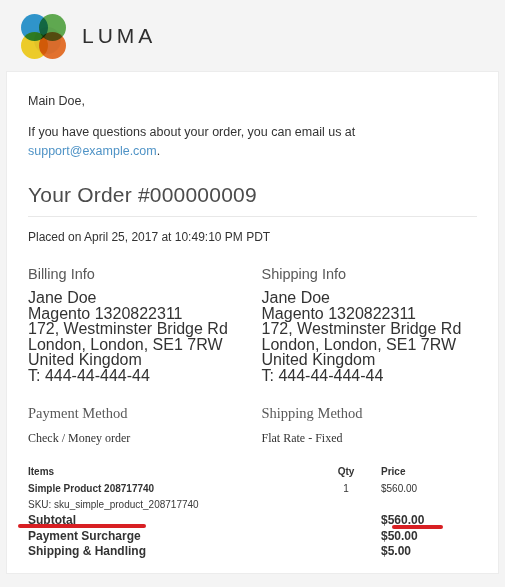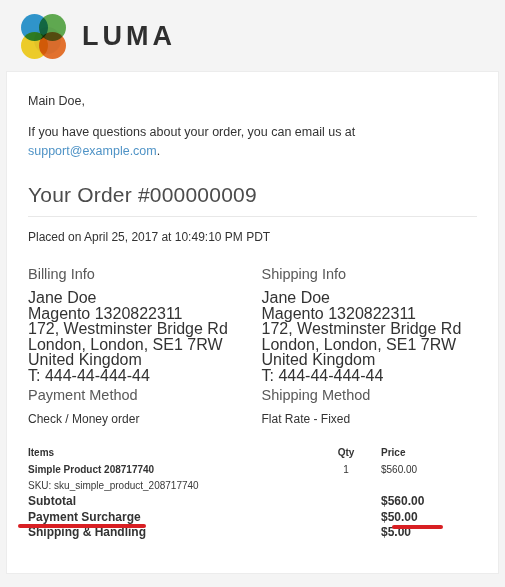--- a/index.html
+++ b/index.html
@@ -52,24 +52,24 @@
     left: 13px;
     width: 19px;
     height: 19px;
     border-radius: 50%;
     background: #f4f4f4;
     mix-blend-mode: normal;
     z-index: 4;
   }
   .logo-text {
     margin-left: 16px;
-    font-size: 27px;
+    font-size: 21px;
     letter-spacing: 4px;
     color: #2f2f2f;
-    font-weight: 700;
+    font-weight: 400;
   }
 
   
   .card {
     background: #ffffff;
     margin: 0 7px;
     height: 501px;
     box-sizing: border-box;
     padding: 22px 21px 0 21px;
     box-shadow: 0 0 0 1px #ececec;
@@ -125,21 +125,21 @@
     font-weight: 400;
     color: #595959;
     margin: 0 0 8px 0;
   }
   .addr-line {
     font-size: 16px;
     line-height: 15.5px;
     color: #333;
   }
 
-  .methods { margin-top: 4px; }
+  .methods { margin-top: 22px; font-family: Liberation Serif, serif; }
   .method-value {
     font-size: 12px;
     color: #333;
     line-height: 16px;
   }
 
   
   .items {
     margin-top: 18px;
     width: 100%;

